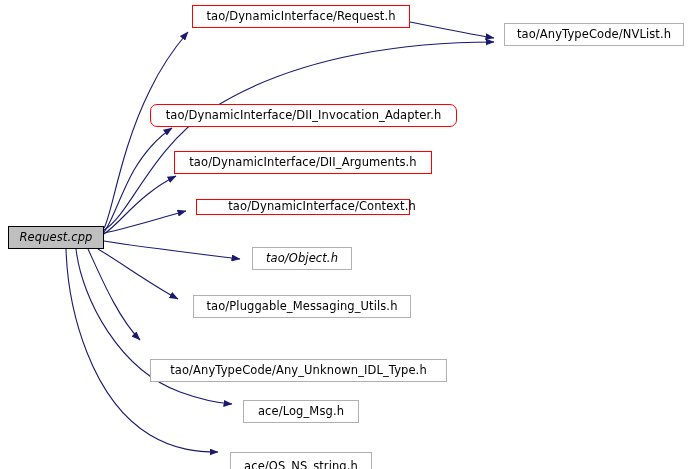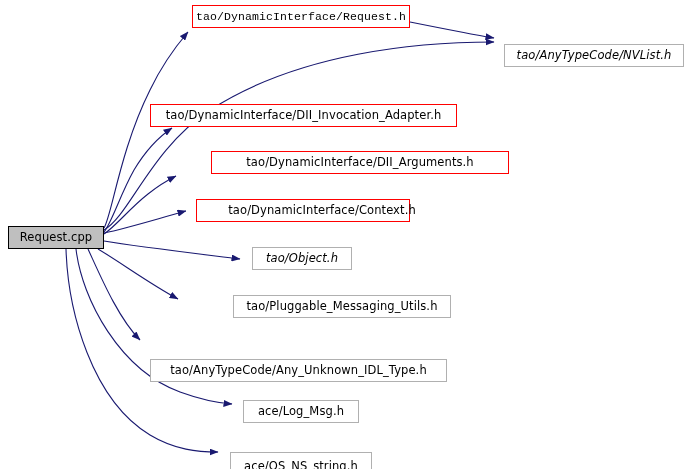--- a/index.html
+++ b/index.html
@@ -65,42 +65,42 @@
         <path d="M 104 241 C 140 247 200 254 240 259"></path>
         <path d="M 98 249 C 120 262 150 284 178 299"></path>
         <path d="M 88 249 C 100 275 118 318 140 340"></path>
         <path d="M 76 249 C 82 300 120 370 180 392 C 202 400 218 403 232 404"></path>
         <path d="M 66 249 C 68 312 92 400 150 435 C 175 450 198 452 218 452"></path>
         <path d="M 410 22 C 440 28 470 34 494 38"></path>
       </g>
   </svg>
 
   <div id="node-layer">
-      <div class="node root" style="left: 8px; top: 226px; width: 96px; height: 23px;">
+      <div class="node root" style="left: 8px; top: 226px; width: 96px; height: 23px; font-style: italic;">
         <span>Request.cpp</span>
       </div>
-      <div class="node red" style="left: 192px; top: 5px; width: 218px; height: 23px; font-family: Liberation Mono, monospace;">
+      <div class="node red" style="left: 192px; top: 5px; width: 218px; height: 23px;">
         <span>tao/DynamicInterface/Request.h</span>
       </div>
-      <div class="node" style="left: 504px; top: 44px; width: 180px; height: 23px; font-style: italic;">
+      <div class="node" style="left: 504px; top: 23px; width: 180px; height: 23px;">
         <span>tao/AnyTypeCode/NVList.h</span>
       </div>
-      <div class="node red" style="left: 150px; top: 104px; width: 307px; height: 23px;">
+      <div class="node red" style="left: 150px; top: 104px; width: 307px; height: 23px; border-radius: 7px;">
         <span>tao/DynamicInterface/DII_Invocation_Adapter.h</span>
       </div>
-      <div class="node red" style="left: 174px; top: 151px; width: 298px; height: 23px; margin-left: 37px;">
+      <div class="node red" style="left: 174px; top: 151px; width: 258px; height: 23px;">
         <span>tao/DynamicInterface/DII_Arguments.h</span>
       </div>
-      <div class="node red" style="left: 196px; top: 199px; width: 214px; height: 23px; padding-left: 44px;">
+      <div class="node red" style="left: 196px; top: 199px; width: 214px; height: 16px; padding-left: 44px;">
         <span>tao/DynamicInterface/Context.h</span>
       </div>
       <div class="node" style="left: 252px; top: 247px; width: 100px; height: 23px; font-style: italic;">
         <span>tao/Object.h</span>
       </div>
-      <div class="node" style="left: 193px; top: 295px; width: 218px; height: 23px; margin-left: 40px;">
+      <div class="node" style="left: 193px; top: 295px; width: 218px; height: 23px;">
         <span>tao/Pluggable_Messaging_Utils.h</span>
       </div>
       <div class="node" style="left: 150px; top: 343px; width: 297px; height: 23px; margin-top: 16px;">
         <span>tao/AnyTypeCode/Any_Unknown_IDL_Type.h</span>
       </div>
       <div class="node" style="left: 243px; top: 400px; width: 116px; height: 23px;">
         <span>ace/Log_Msg.h</span>
       </div>
       <div class="node" style="left: 230px; top: 452px; width: 142px; height: 30px;">
         <span>ace/OS_NS_string.h</span>

